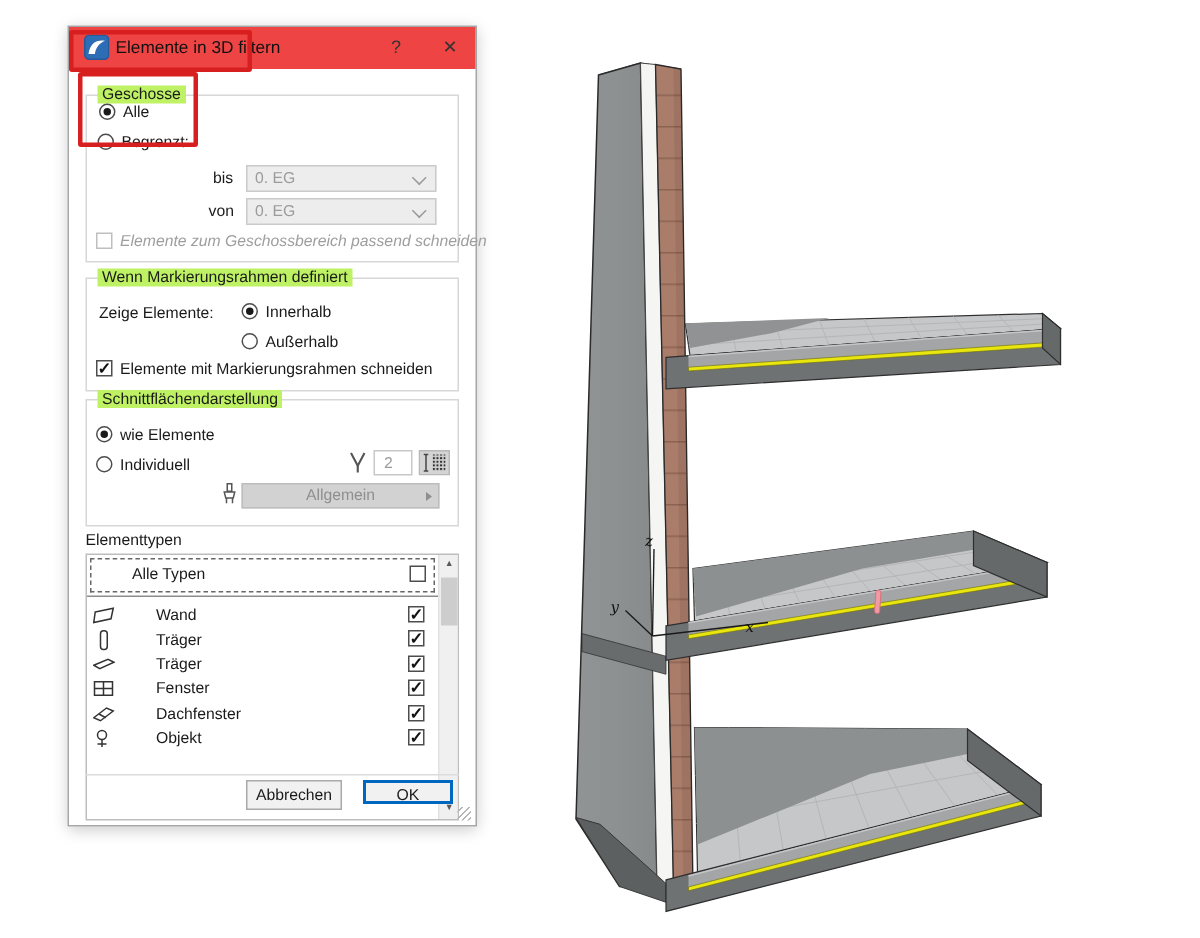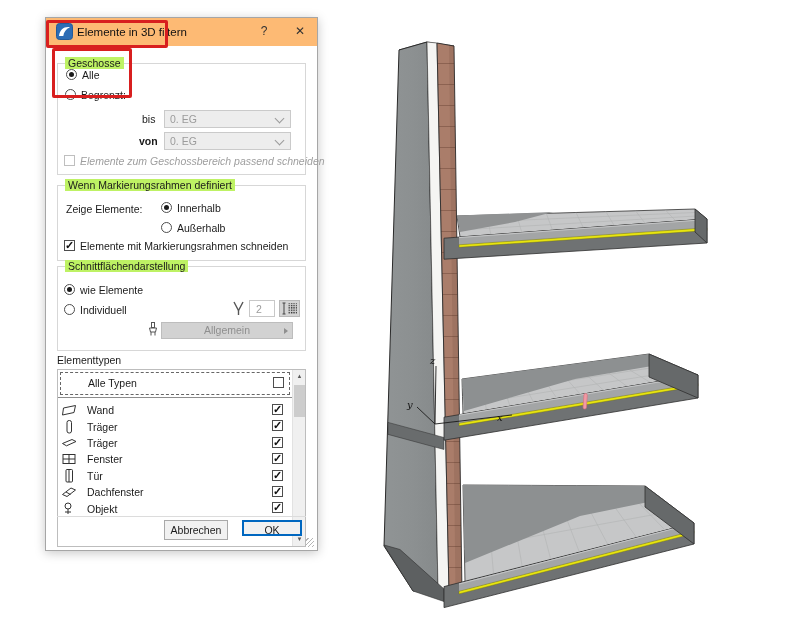--- a/index.html
+++ b/index.html
@@ -4,21 +4,21 @@
 <style>
   html,body{margin:0;padding:0;background:#ffffff;width:800px;height:625px;overflow:hidden;
     font-family:"Liberation Sans", sans-serif;}
   #stage{position:relative;width:800px;height:625px;background:#fff;}
   #viewport3d{position:absolute;left:0;top:0;}
 
   
   #dialog{position:absolute;left:45px;top:17px;width:271px;height:532px;background:#fff;
     border:1px solid #a6a6a6;box-shadow:0 2px 10px rgba(0,0,0,.22);font-size:10.5px;color:#1a1a1a;}
   .abs{position:absolute;}
-  #titlebar{position:absolute;left:0;top:0;width:100%;height:28px;background:#fdba74;}
+  #titlebar{position:absolute;left:0;top:0;width:100%;height:28px;background:#ef4444;}
   #dlg-title{position:absolute;left:31px;top:8px;font-size:11.5px;color:#111;white-space:nowrap;}
   #help-btn{position:absolute;left:210px;top:6px;width:16px;height:16px;text-align:center;color:#333;font-size:12px;}
   #close-btn{position:absolute;left:246px;top:6px;width:16px;height:16px;text-align:center;color:#333;font-size:12px;}
 
   .grp{position:absolute;border:1px solid #d7d7d7;}
   .grp-label{position:absolute;background:#bef264;padding:0 3px;white-space:nowrap;color:#1a1a1a;}
 
   .radio{position:absolute;width:11px;height:11px;border:1px solid #4d4d4d;border-radius:50%;background:#fff;box-sizing:border-box;}
   .radio.sel::after{content:"";position:absolute;left:2px;top:2px;width:5px;height:5px;border-radius:50%;background:#1a1a1a;}
   .cb{position:absolute;width:11px;height:11px;border:1px solid #4d4d4d;background:#fff;box-sizing:border-box;}
@@ -42,21 +42,21 @@
   
   #listbox{position:absolute;left:11px;top:351px;width:249px;height:178px;border:1px solid #bdbdbd;background:#fff;box-sizing:border-box;}
   #list-rows{position:absolute;left:0;top:0;right:13px;bottom:0;overflow:hidden;}
   #alltypes-row{position:absolute;left:2px;top:2px;right:2px;height:21px;border:1px dashed #666;}
   #alltypes-row .t{position:absolute;left:27px;top:4px;}
   #alltypes-row .cb{left:212px;top:4px;}
   #list-sep{position:absolute;left:0px;top:27px;right:0px;height:0;border-top:1px solid #8c8c8c;}
   .lrow{display:flex;align-items:center;height:16.4px;position:relative;}
   #element-rows{position:absolute;left:0;top:32px;right:0;}
   .lrow .ic{width:15px;margin-left:4px;flex:0 0 15px;}
-  .lrow .t{margin-left:10px;}
+  .lrow .t{margin-left:27px;}
   .lrow .cb{position:absolute;left:214px;top:2px;}
   
   #lb-scroll{position:absolute;right:0;top:0;bottom:0;width:13px;background:#f0f0f0;border-left:1px solid #e2e2e2;box-sizing:border-box;}
   .sb-btn{position:absolute;left:0;width:13px;height:13px;color:#5a5a5a;font-size:6px;text-align:center;line-height:13px;}
   #sb-up{top:0;} #sb-dn{bottom:0;}
   #sb-thumb{position:absolute;left:1px;top:15px;width:11px;height:32px;background:#cdcdcd;}
 
   .btn{position:absolute;background:#f1f1f1;border:1px solid #a9a9a9;font-size:10.5px;text-align:center;
     line-height:18px;box-sizing:border-box;color:#1a1a1a;}
   .btn.default{border:2px solid #0067c0;line-height:16px;}
@@ -196,21 +196,21 @@
     <span class="grp-label" style="left:19px;top:39px">Geschosse</span>
     <span class="radio sel" style="left:20px;top:51px"></span>
     <span class="lbl" style="left:36px;top:51px">Alle</span>
     <span class="radio" style="left:19px;top:71px"></span>
     <span class="lbl" style="left:35px;top:71px">Begrenzt:</span>
     <span class="lbl" style="left:96px;top:95px;font-weight:400">bis</span>
     <div class="combo" style="left:118px;top:92px">
       <span>0. EG</span>
       <span class="chev"></span>
     </div>
-    <span class="lbl" style="left:93px;top:117px;font-weight:700">von</span>
+    <span class="lbl" style="left:93px;top:117px;font-weight:400">von</span>
     <div class="combo" style="left:118px;top:114px">
       <span>0. EG</span>
       <span class="chev"></span>
     </div>
     <span class="cb dis" style="left:18px;top:137px"></span>
     <span class="lbl dim" style="left:34px;top:137px">Elemente zum Geschossbereich passend schneiden</span>
 
     <div class="grp" style="left:11px;top:167px;width:247px;height:74px"></div>
     <span class="grp-label" style="left:19px;top:161px">Wenn Markierungsrahmen definiert</span>
     <span class="lbl" style="left:20px;top:185px">Zeige Elemente:</span>
@@ -289,28 +289,20 @@
           <div class="lrow">
             <svg class="ic" width="15" height="12" viewBox="0 0 15 12">
                 <rect x="1" y="1.5" width="12" height="9" fill="#fff" stroke="#333"></rect>
                 <line x1="7" y1="1.5" x2="7" y2="10.5" stroke="#333"></line>
                 <line x1="1" y1="6" x2="13" y2="6" stroke="#333"></line>
               </svg>
             <span class="t">Fenster</span>
             <span class="cb ck"></span>
           </div>
           <div class="lrow">
-            <svg class="ic" width="15" height="14" viewBox="0 0 15 14">
-                <rect x="4" y="0.5" width="6.5" height="12.5" rx="1" fill="#fff" stroke="#333"></rect>
-                <line x1="7" y1="0.5" x2="7" y2="13" stroke="#333"></line>
-              </svg>
-            <span class="t">Tür</span>
-            <span class="cb ck"></span>
-          </div>
-          <div class="lrow">
             <svg class="ic" width="15" height="12" viewBox="0 0 15 12">
                 <polygon points="0.5,8.5 9,2 13.5,4 5,10.5" fill="#fff" stroke="#333"></polygon>
                 <line x1="4" y1="6" x2="8.5" y2="8.5" stroke="#333"></line>
               </svg>
             <span class="t">Dachfenster</span>
             <span class="cb ck"></span>
           </div>
           <div class="lrow">
             <svg class="ic" width="15" height="13" viewBox="0 0 15 13">
                 <circle cx="6" cy="4" r="3" fill="#fff" stroke="#333"></circle>

